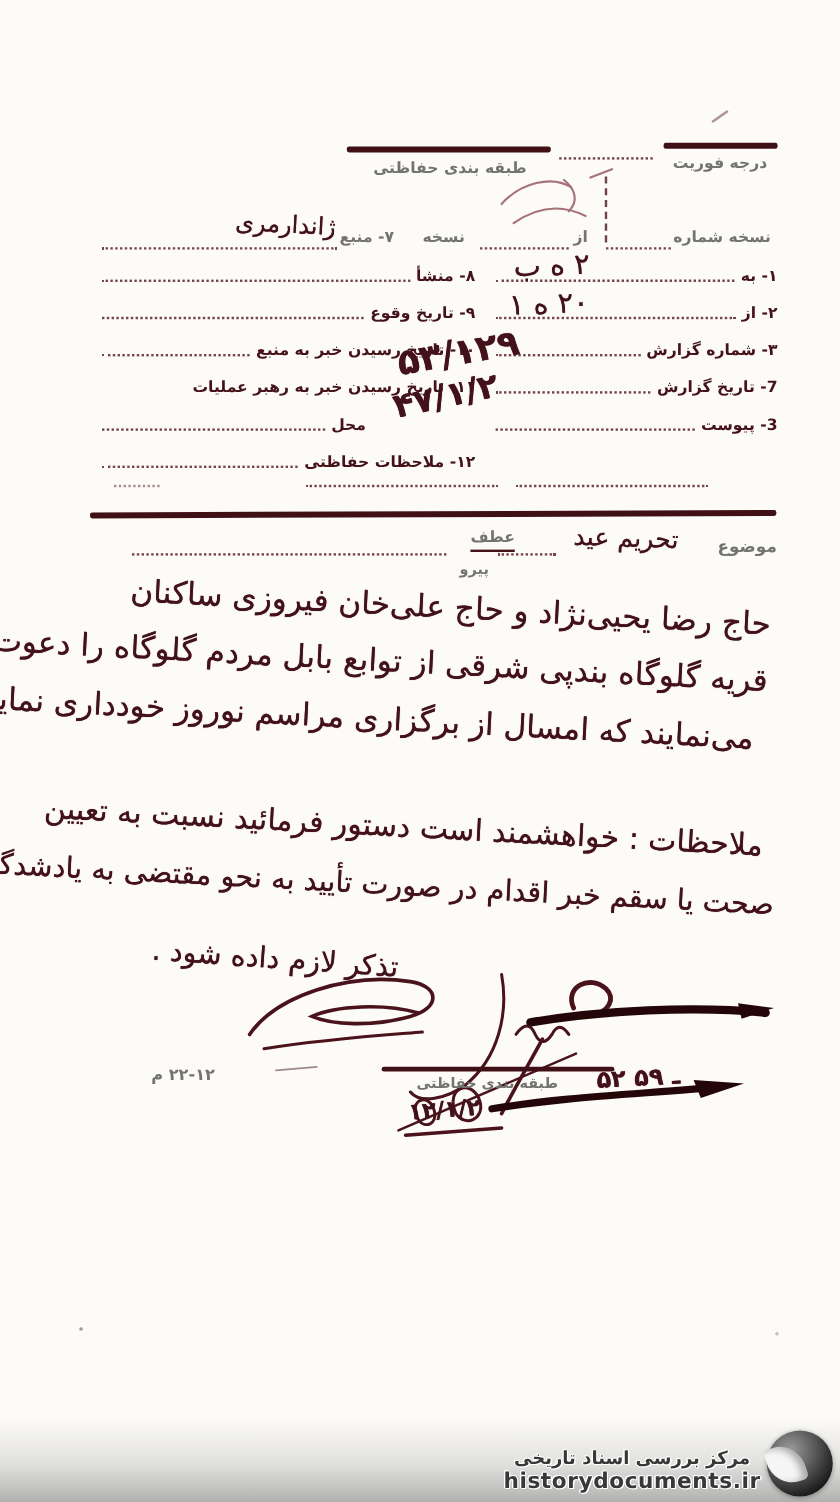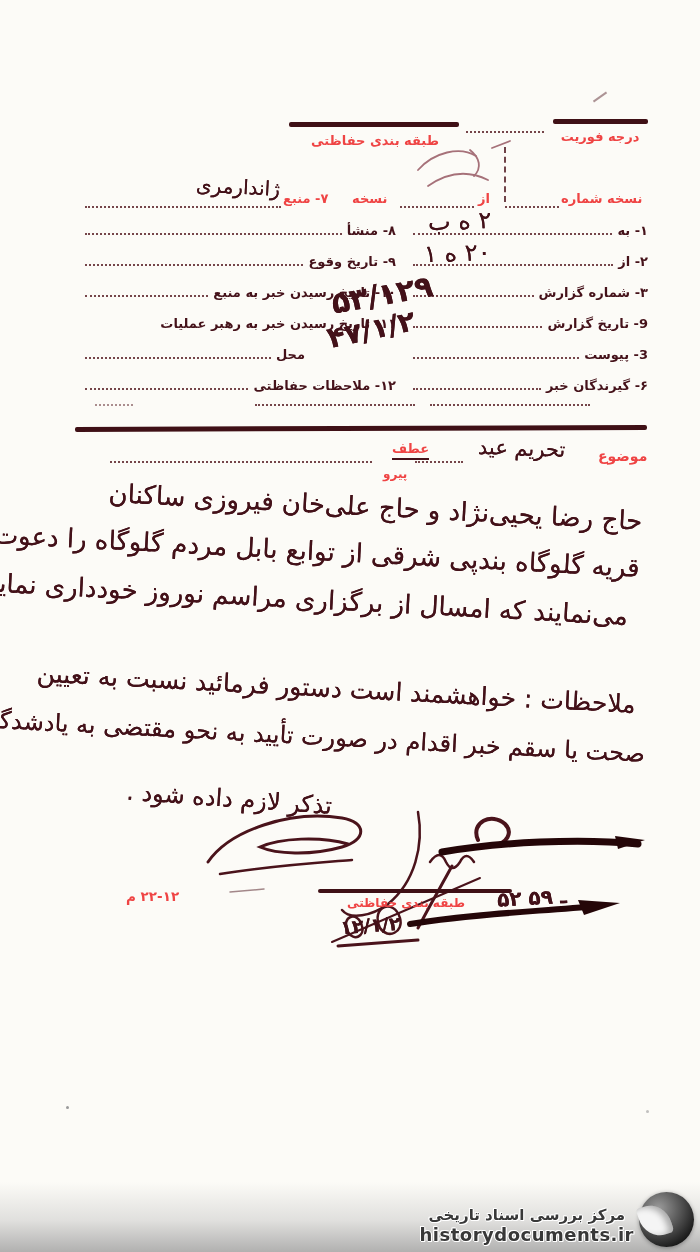--- a/index.html
+++ b/index.html
@@ -1,20 +1,20 @@
 <!DOCTYPE html>
 <html lang="fa"><head>
 <meta charset="utf-8">
 <style>
   html,body{margin:0;padding:0;}
   body{width:700px;height:1252px;background:#e9e7e2;font-family:"DejaVu Sans",sans-serif;}
   .page{position:relative;width:700px;height:1252px;background:#fcfbf7;overflow:hidden;direction:rtl;}
   .abs{position:absolute;}
   
-  .lbl{position:absolute;font-weight:bold;font-size:13px;color:#ef4444;white-space:nowrap;line-height:1.2;}
+  .lbl{position:absolute;font-weight:bold;font-size:13px;color:#737373;white-space:nowrap;line-height:1.2;}
   .row{position:absolute;display:flex;align-items:flex-end;height:20px;}
   .row .lb{font-weight:bold;font-size:13px;color:#45121a;white-space:nowrap;}
   .dots{flex:1;border-bottom:2px dotted rgba(93,36,44,.85);margin:0 5px 3px 5px;min-width:8px;}
   .dseg{position:absolute;border-top:2px dotted rgba(93,36,44,.85);}
   .bar{position:absolute;background:#3f1016;border-radius:2px;}
   
   .hand{position:absolute;color:#431119;white-space:nowrap;text-shadow:0 0 .6px #431119;transform-origin:right center;}
   .num{direction:ltr;font-weight:bold;}
   
   .wm-band{position:absolute;left:0;bottom:0;width:100%;height:70px;
@@ -70,29 +70,25 @@
   </div>
   <div class="row" style="left:408px;top:249px;width:240px;">
     <span class="lb">۲- از</span>
       <span class="dots"></span>
   </div>
   <div class="row" style="left:408px;top:280px;width:240px;">
     <span class="lb">۳- شماره گزارش</span>
       <span class="dots"></span>
   </div>
   <div class="row" style="left:408px;top:311px;width:240px;">
-    <span class="lb">9- تاریخ گزارش</span>
+    <span class="lb">7- تاریخ گزارش</span>
       <span class="dots"></span>
   </div>
   <div class="row" style="left:408px;top:342px;width:240px;">
     <span class="lb">3- پیوست</span>
-      <span class="dots"></span>
-  </div>
-  <div class="row" style="left:408px;top:373px;width:240px;">
-    <span class="lb">۶- گیرندگان خبر</span>
       <span class="dots"></span>
   </div>
 
   <div class="row" style="left:80px;top:218px;width:316px;">
     <span class="lb">۸- منشأ</span>
       <span class="dots"></span>
   </div>
   <div class="row" style="left:80px;top:249px;width:316px;">
     <span class="lb">۹- تاریخ وقوع</span>
       <span class="dots"></span>

